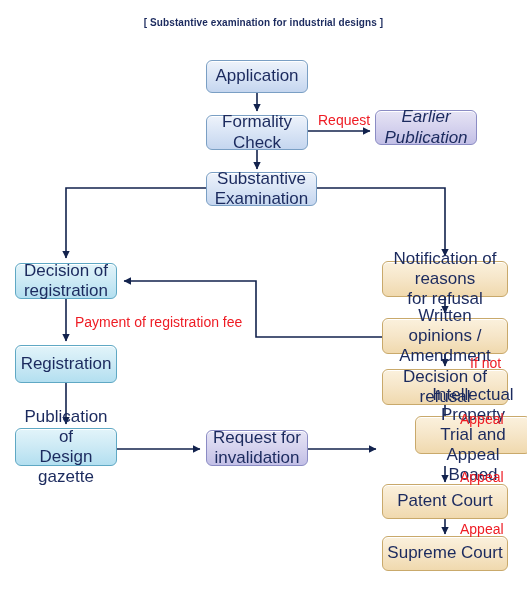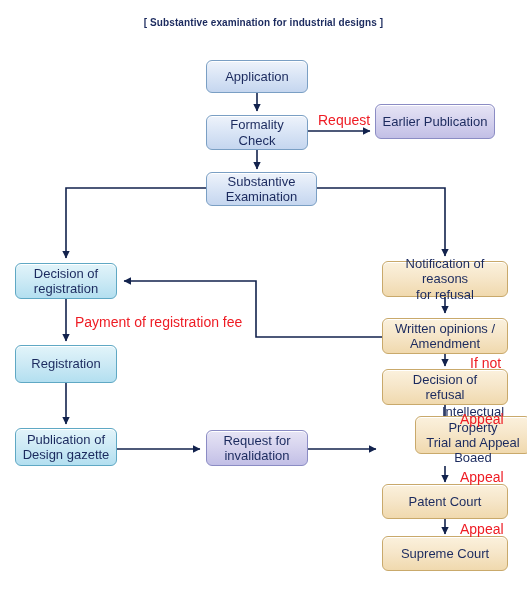--- a/index.html
+++ b/index.html
@@ -39,21 +39,21 @@
   
   .node {
     position: absolute;
     box-sizing: border-box;
     border-radius: 6px;
     display: flex;
     align-items: center;
     justify-content: center;
     text-align: center;
     line-height: 1.18;
-    font-size: 13px;
+    font-size: 17px;
     color: #1b2a5e;
     padding: 2px 4px;
     z-index: 5;
   }
 
   .node.blue {
     border: 1px solid #7a9fc4;
     background: linear-gradient(to bottom, #eef3fb 0%, #dbe6f6 45%, #c5d6ef 100%);
     box-shadow: inset 0 1px 0 #ffffff;
   }
@@ -124,21 +124,21 @@
     <path d="M445,466 L445,482" marker-end="url(#arr)"></path>
 
     <path d="M445,518 L445,534" marker-end="url(#arr)"></path>
   </g>
 </svg>
 
 <div class="node blue" style="left:206px; top:60px;  width:102px; height:33px;">Application</div>
 
 <div class="node blue" style="left:206px; top:115px; width:102px; height:35px;">Formality Check</div>
 
-<div class="node purple" style="left:375px; top:104px; width:120px; height:35px;">Earlier Publication</div>
+<div class="node purple" style="left:375px; top:110px; width:102px; height:35px;font-style:italic;">Earlier Publication</div>
 
 <div class="node blue" style="left:206px; top:172px; width:111px; height:34px;">Substantive<br>Examination</div>
 
 <div class="node cyan" style="left:15px;  top:263px; width:102px; height:36px;">Decision of<br>registration</div>
 
 <div class="node cyan" style="left:15px;  top:345px; width:102px; height:38px;">Registration</div>
 
 <div class="node cyan" style="left:15px;  top:428px; width:102px; height:38px;">Publication of<br>Design gazette</div>
 
 <div class="node purple" style="left:206px; top:430px; width:102px; height:36px;">Request for<br>invalidation</div>

